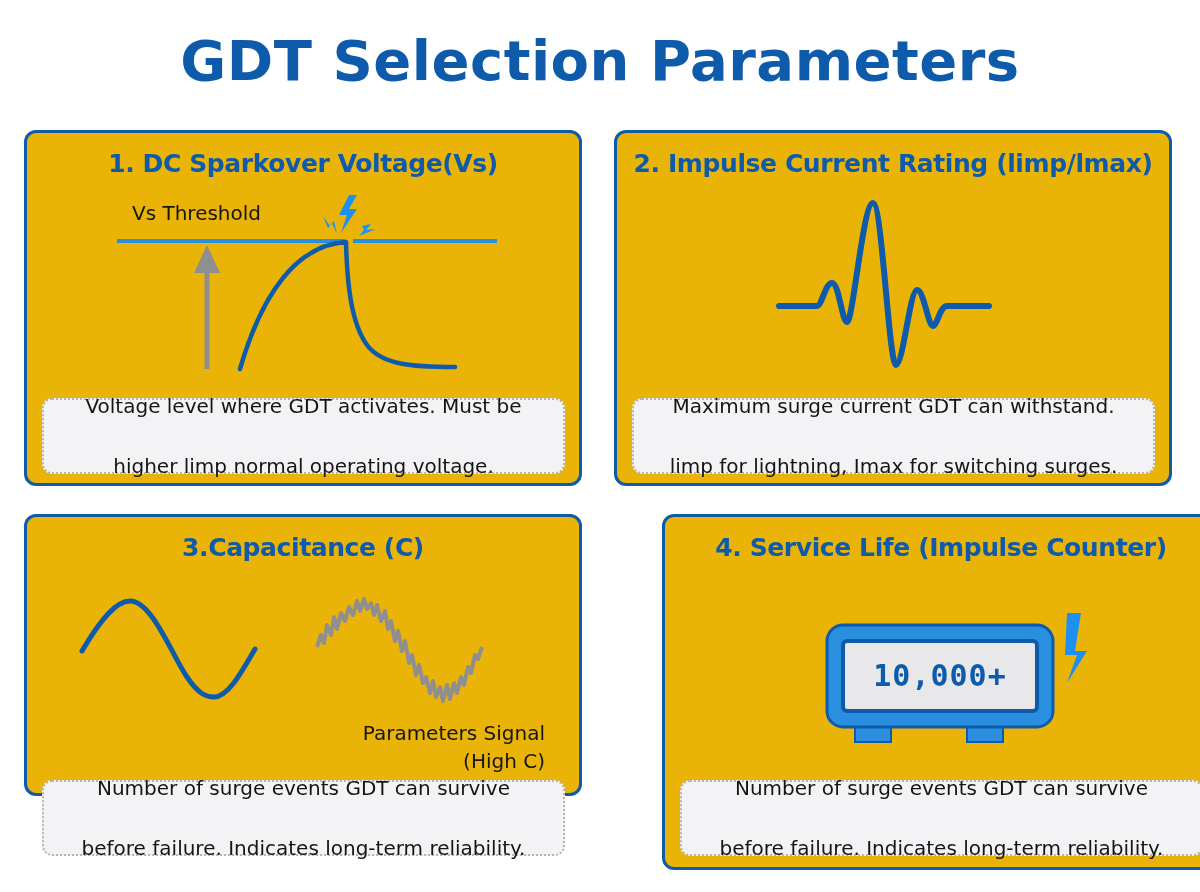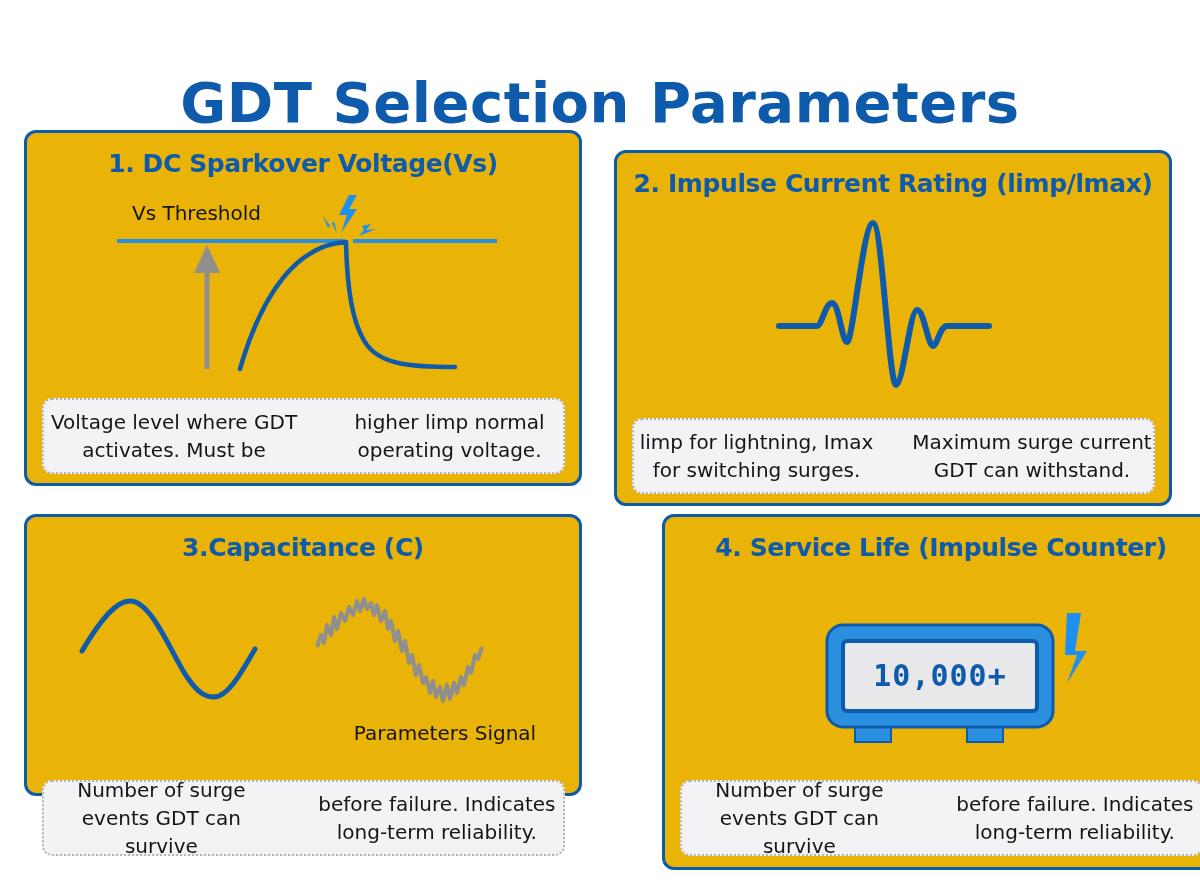--- a/index.html
+++ b/index.html
@@ -4,38 +4,37 @@
 <style>
   html, body { margin:0; padding:0; }
   body {
     width:1200px; height:892px; background:#ffffff; position:relative; overflow:hidden;
     font-family:"Liberation Sans", "DejaVu Sans", sans-serif;
   }
   .main-title {
     position:absolute; left:0; top:28px; width:1200px; text-align:center;
     font-family:"DejaVu Sans", sans-serif; font-weight:bold; font-size:56px; color:#0f5bab;
     letter-spacing:0.5px;
-    margin-top:42px;
   }
   .card {
     position:absolute; width:558px; border:3px solid #0f5bab; border-radius:12px;
     background:#eab308; box-sizing:border-box;
   }
   .card-title {
     position:absolute; left:0; width:100%; text-align:center; top:16px;
     font-family:"DejaVu Sans", sans-serif; font-weight:bold; font-size:25px; color:#0f5bab;
     letter-spacing:-0.4px;
   }
   .desc {
     position:absolute; left:15px; width:523px; height:76px;
     border:2px dotted #b4b4b4; border-radius:10px; background:#f3f3f5; box-sizing:border-box;
-    display:flex; flex-direction:row; justify-content:center; align-items:center;
+    display:flex; flex-direction:column; justify-content:center; align-items:center;
     font-family:"DejaVu Sans", sans-serif; font-size:20px; color:#151515; line-height:28px; text-align:center;gap:32px;
   }
-  .label { position:absolute; font-family:"DejaVu Sans", sans-serif; font-size:20px; color:#151515; text-align:center; }
+  .label { position:absolute; font-family:"DejaVu Sans", sans-serif; font-size:20px; color:#151515; text-align:right; }
   svg { position:absolute; overflow:visible; }
 </style>
 </head>
 <body>
 
 <div class="main-title">GDT Selection Parameters</div>
 
 <div class="card" style="left:24px; top:130px; height:356px;">
   <div class="card-title">1. DC Sparkover Voltage(Vs)</div>
   <div class="label" style="left:105px; top:68px; font-size:20px;">Vs Threshold</div>
@@ -56,39 +55,40 @@
       <polygon points="296,83 301,95 305,90 310,101 307,88 303,93"></polygon>
       <polygon points="335,93 344,91 339,97 349,96 332,103 337,97"></polygon>
     </g>
   </svg>
   <div class="desc" style="top:265px;">
     <span>Voltage level where GDT activates. Must be</span>
     <span>higher limp normal operating voltage.</span>
   </div>
 </div>
 
-<div class="card" style="left:614px; top:130px; height:356px;margin-top:20px;">
+<div class="card" style="left:614px; top:130px; height:356px;">
   <div class="card-title">2. Impulse Current Rating (limp/lmax)</div>
   <svg style="left:0; top:0;" width="552" height="350">
     <path d="M162,173 L200,173 C205,173 208,150 215,150 C222,150 225,189 230,189 C236,189 246,70 256,70 C265,70 272,232 279,232 C286,232 293,157 300,157 C307,157 311,193 316,193 C320,193 323,173 330,173 L372,173" fill="none" stroke="#0f5bab" stroke-width="6" stroke-linecap="round" stroke-linejoin="round"></path>
   </svg>
   <div class="desc" style="top:265px;">
+    <span>Maximum surge current GDT can withstand.</span>
     <span>limp for lightning, Imax for switching surges.</span>
-    <span>Maximum surge current GDT can withstand.</span>
   </div>
 </div>
 
 <div class="card" style="left:24px; top:514px; height:282px;">
   <div class="card-title">3.Capacitance (C)</div>
   <svg style="left:0; top:0;" width="552" height="350">
     <path d="M55,134 C75,100 90,84 103,84 C125,84 145,138 160,160 C172,178 180,180 187,180 C200,180 212,160 228,132" fill="none" stroke="#0f5bab" stroke-width="5" stroke-linecap="round"></path>
     <path d="M290,130 L294,118 L297,126 L300,108 L304,118 L307,100 L310,112 L314,96 L318,104 L322,90 L326,98 L330,84 L333,94 L337,82 L340,92 L344,86 L347,98 L350,88 L354,104 L358,94 L361,112 L364,104 L368,124 L371,114 L375,134 L378,124 L382,146 L385,138 L389,158 L392,148 L396,166 L399,160 L403,176 L406,164 L409,180 L413,170 L416,184 L420,168 L423,182 L427,166 L430,176 L434,160 L437,168 L441,150 L444,156 L448,138 L451,142 L455,130" fill="none" stroke="#8f8f8f" stroke-width="4" stroke-linejoin="round"></path>
   </svg>
   <div class="label" style="left:318px; top:202px; width:200px; line-height:28px;">
     <div>Parameters Signal</div>
+    <div>(High C)</div>
   </div>
   <div class="desc" style="top:263px;">
     <span>Number of surge events GDT can survive</span>
     <span>before failure. Indicates long-term reliability.</span>
   </div>
 </div>
 
 <div class="card" style="left:614px; top:514px; height:356px;margin-left:48px;">
   <div class="card-title">4. Service Life (Impulse Counter)</div>
   <svg style="left:0; top:0;" width="552" height="350">

